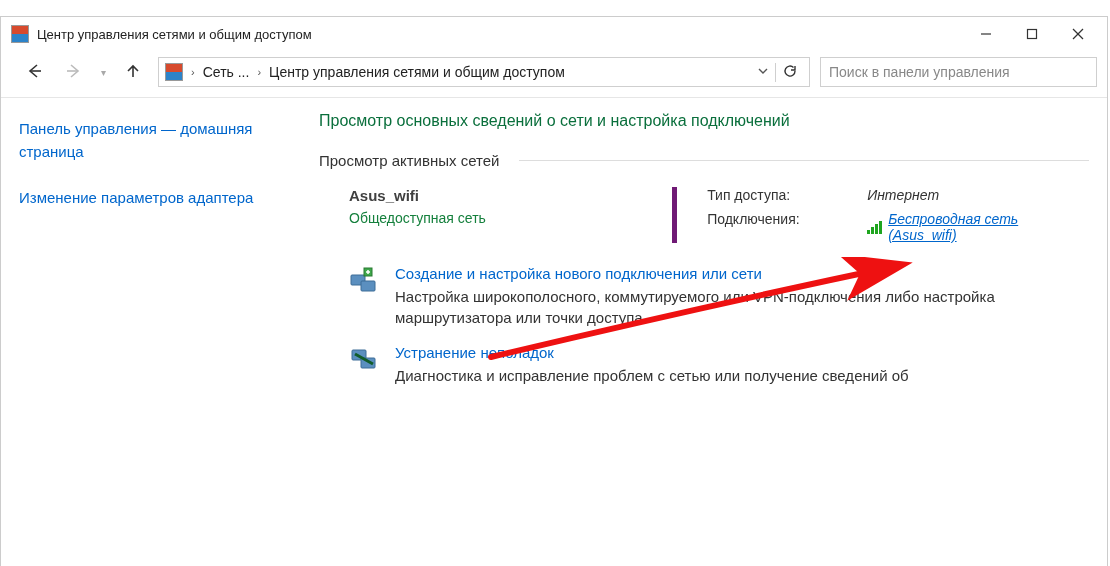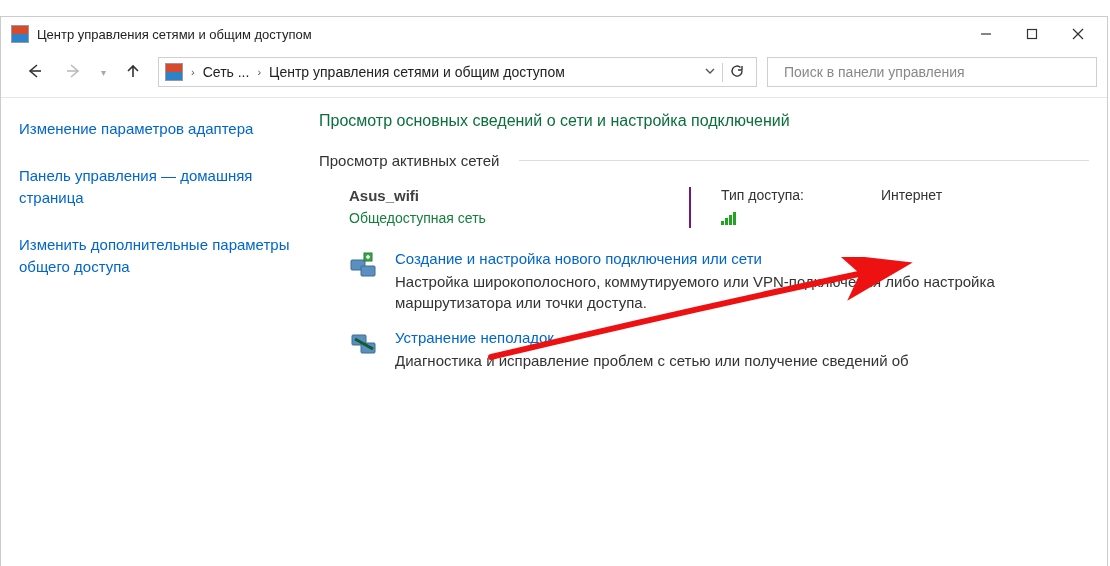--- a/index.html
+++ b/index.html
@@ -63,24 +63,24 @@
     height: 30px;
     padding: 0 6px;
     gap: 6px;
   }
   .crumb { display: inline-flex; align-items: flex-start; gap: 4px; }
   .crumb-gt { color: #555; font-size: 11px; padding: 0 2px;}
   .crumb-text { color: #222; }
   .dropdown-chev { margin-left: auto; color: #666; }
   .refresh-btn { border: 0px; width: 28px; text-align: center; color:#333;}
   .search-box {
-    width: 330px;
+    width: 277px;
     border: 1px solid #cfcfcf;
     height: 30px;
-    padding: 0 16px;
+    padding: 0 8px;
     color: #888;
     display: flex;
     align-items: center;
   }
   
   .content {
     display: flex;
     padding: 14px 18px;
     gap: 20px;
   }
@@ -122,29 +122,29 @@
   }
   .network-box {
     display: flex;
     padding: 0 20px 16px 30px;
     gap: 40px;
   }
   .network-left { width: 300px; }
   .ssid { font-weight: bold; font-size: 15px; color:#404040; }
   .nettype { color: #15803d; margin-top: 6px; }
   .network-right {
-    border-left: 2px solid #701a75;
+    border-left: 5px solid #701a75;
     padding-left: 30px;
     display: grid;
     grid-template-columns: 160px auto;
     row-gap: 8px;
     align-items: start;
   }
   .label { color: #333; }
-  .value { color: #333; }
+  .value { color: #333; font-style: italic; }
   .wifi-link { display: inline-flex; align-items: center; gap: 6px; }
   .wifi-link a { color: #0066cc; text-decoration: underline; }
   .signal-icon { display:inline-flex; gap:1px; align-items:flex-end; height:14px;}
   .signal-icon span { width:3px; background:#1fa51f; display:inline-block;}
   .signal-icon .b1 { height:4px;} .signal-icon .b2{height:7px;} .signal-icon .b3{height:10px;} .signal-icon .b4{height:13px;}
   .task-row {
     display: flex;
     gap: 16px;
     padding: 6px 20px 10px 30px;
   }
@@ -240,49 +240,50 @@
       </span>
     </div>
 
     <div class="search-box">
       <span>Поиск в панели управления</span>
     </div>
   </div>
 
   <div class="content">
     <div class="sidebar">
+      <a href="#">Панель управления — домашняя страница</a>
       <a href="#">Изменение параметров адаптера</a>
-      <a href="#">Панель управления — домашняя страница</a>
-      <a href="#">Изменить дополнительные параметры общего доступа</a>
     </div>
 
     <div class="main">
       <div class="main-heading">Просмотр основных сведений о сети и настройка подключений</div>
 
       <div class="section-title">
         <span>Просмотр активных сетей</span>
         <span class="rule"></span>
       </div>
 
       <div class="network-box">
         <div class="network-left">
           <div class="ssid">Asus_wifi</div>
           <div class="nettype">Общедоступная сеть</div>
         </div>
         <div class="network-right">
           <div class="label">Тип доступа:</div>
           <div class="value">Интернет</div>
+          <div class="label">Подключения:</div>
           <div class="value">
             <span class="wifi-link">
               <span class="signal-icon">
                   <span class="b1"></span>
                   <span class="b2"></span>
                   <span class="b3"></span>
                   <span class="b4"></span>
                 </span>
+              <a href="#">Беспроводная сеть (Asus_wifi)</a>
             </span>
           </div>
         </div>
       </div>
 
 
       <div class="task-row">
         <div class="task-icon">
           <svg width="30" height="30">
             <rect x="2" y="10" width="14" height="10" rx="1" fill="#5b8fbf" stroke="#3c6c97"></rect>

